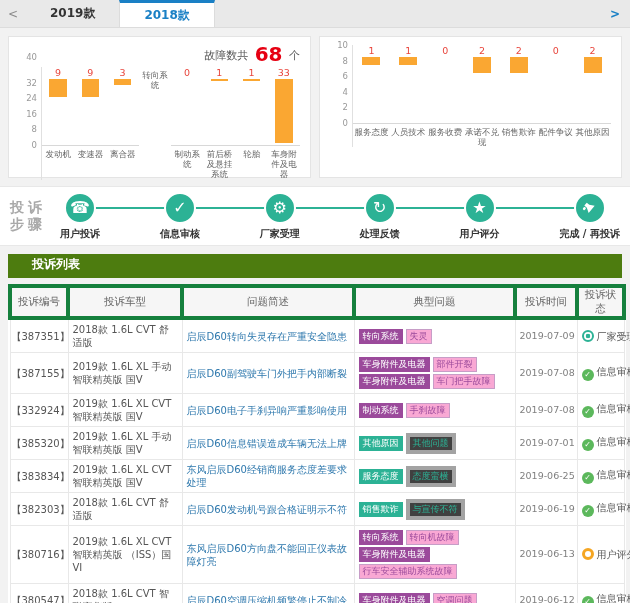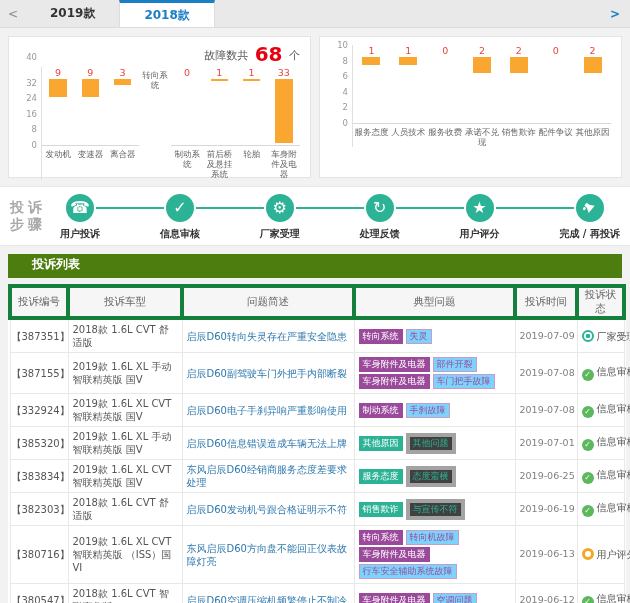--- a/index.html
+++ b/index.html
@@ -50,21 +50,21 @@
   .ctable th{background:#f6f6f6;color:#666;font-weight:normal;font-size:10.5px;
     border:4px solid #15803d;height:23px;padding:0 2px;}
   .ctable td{border:1px solid #e8e8e8;font-size:10px;color:#555;padding:3px 4px;
     vertical-align:middle;line-height:1.3;}
   td.c-id{text-align:center;white-space:nowrap;padding:3px 1px;}
   td.c-date{text-align:center;color:#808080;font-size:9.5px;white-space:nowrap;}
   .desc-link{color:#2e78ad;cursor:pointer;}
   .tag{display:inline-block;font-size:9px;line-height:13px;padding:0 3px;
     margin:1px 3px 1px 0;white-space:nowrap;cursor:pointer;}
   .tag.solid-purple{background:#9b4a9b;color:#fff;border:1px solid #9b4a9b;}
-  .tag.outline-purple{background:#7dd3fc;color:#9b4a9b;border:1px solid #c79dc7;}
+  .tag.outline-purple{background:#f9a8d4;color:#9b4a9b;border:1px solid #c79dc7;}
   .tag.solid-teal{background:#2cb295;color:#fff;border:1px solid #2cb295;}
   .tag.outline-teal{background:#404040;color:#2cb295;border:4px solid #a3a3a3;text-align:right;}
   .c-status{white-space:nowrap;}
   .st-ic{display:inline-block;border-radius:50%;vertical-align:-2px;margin-right:3px;
     box-sizing:border-box;}
   .st-ic.factory{width:12px;height:12px;border:2px solid #2cb295;
     background:radial-gradient(circle,#2cb295 2px,#fff 2.6px);}
   .st-ic.check{width:12px;height:12px;background:#5cb85c;color:#fff;font-size:8px;
     line-height:12px;text-align:center;font-weight:bold;}
   .st-ic.rating{width:12px;height:12px;border:3px solid #f5a623;background:#fff;}

